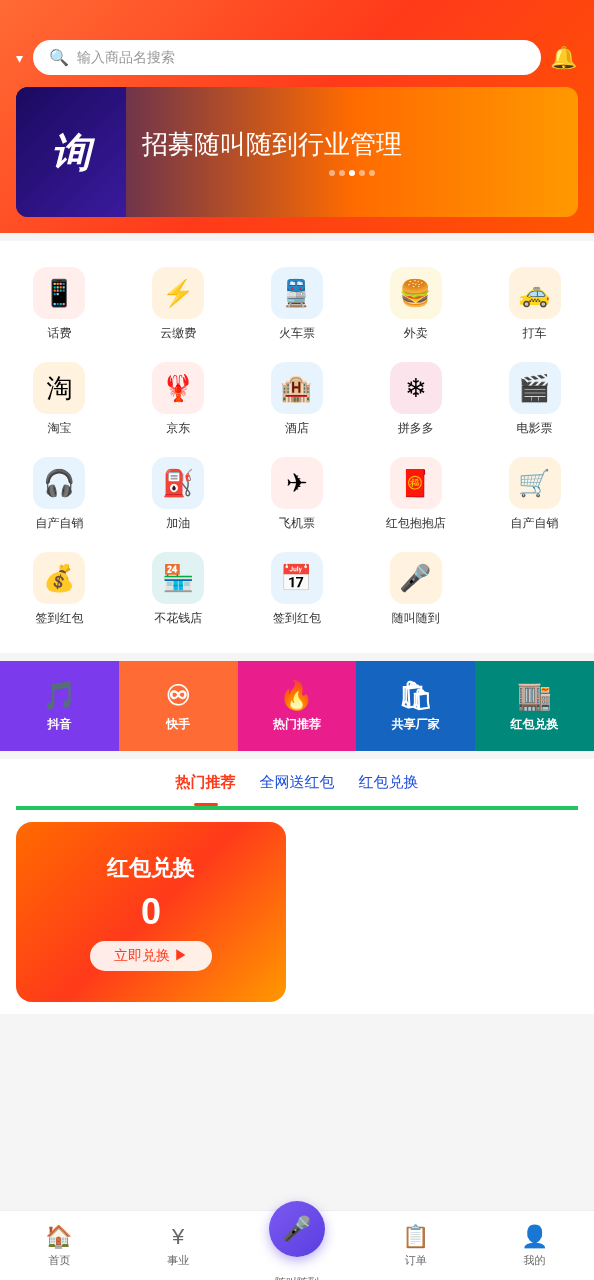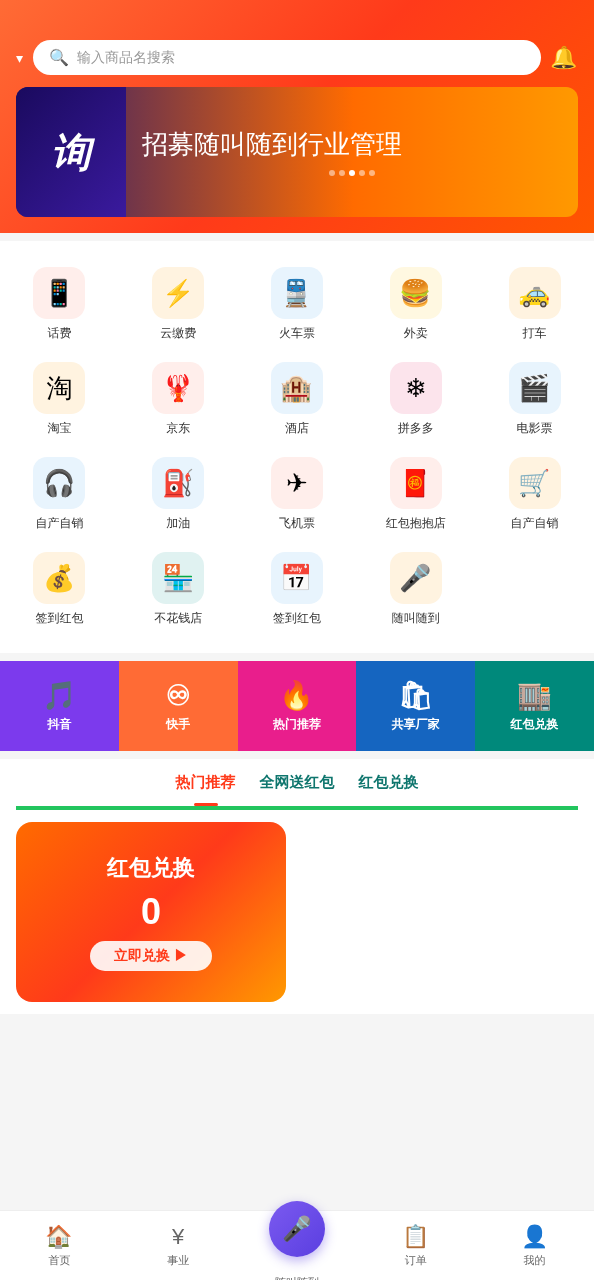--- a/index.html
+++ b/index.html
@@ -163,24 +163,23 @@
     }
     .tabs-row {
       display: flex;
       align-items: center;
       border-bottom: 4px solid #22c55e;
       justify-content: center;
     }
     .tab-item {
       padding: 14px 12px;
       font-size: 15px;
-      color: #0f766e;
-      cursor: pointer;
-      position: relative;
-      font-weight: bold;
+      color: #1d4ed8;
+      cursor: pointer;
+      position: relative;
     }
     .tab-item.active {
       color: #ff3a1a;
       font-weight: bold;
     }
     .tab-item.active::after {
       content: '';
       position: absolute;
       bottom: 0;
       left: 50%;
@@ -220,21 +219,21 @@
       color: white;
       margin: 8px 0;
     }
     .card-btn {
       background: rgba(255,255,255,0.9);
       color: #ff3a1a;
       border: none;
       border-radius: 20px;
       padding: 6px 24px;
       font-size: 14px;
-      font-weight: bold;
+      font-weight: normal;
       cursor: pointer;
       display: flex;
       align-items: center;
       gap: 4px;
     }
 
     
     .bottom-nav {
       position: fixed;
       bottom: 0;

